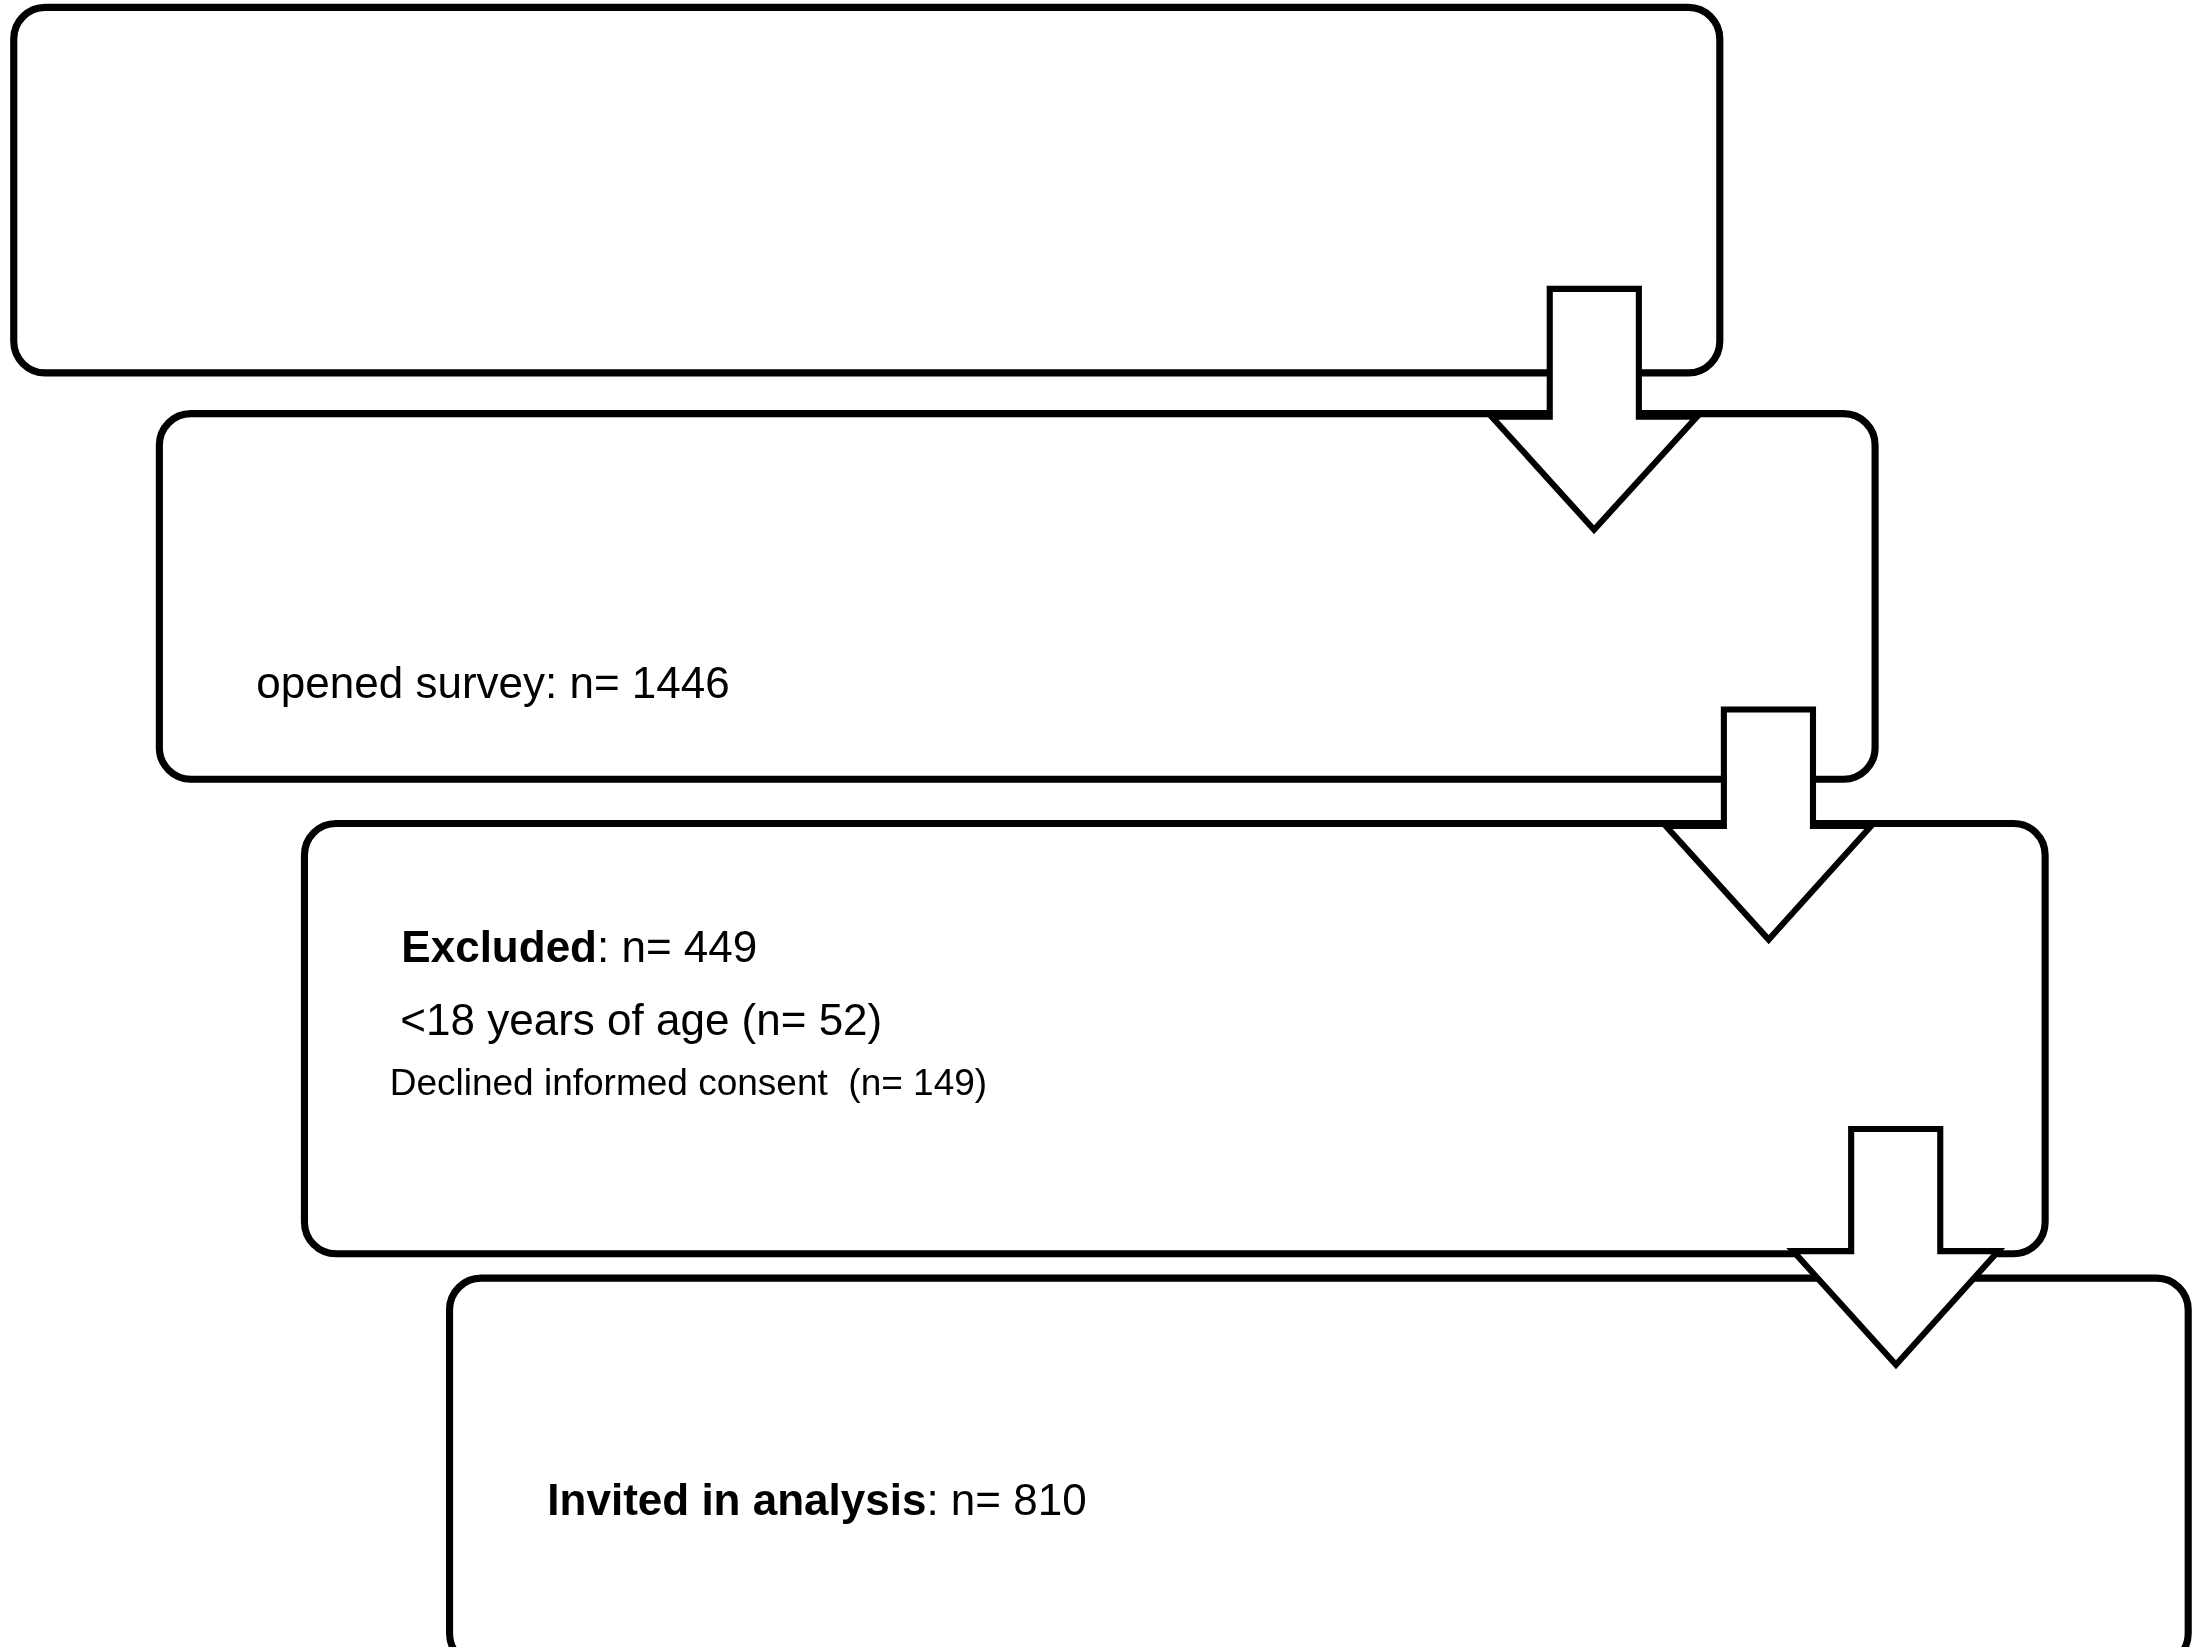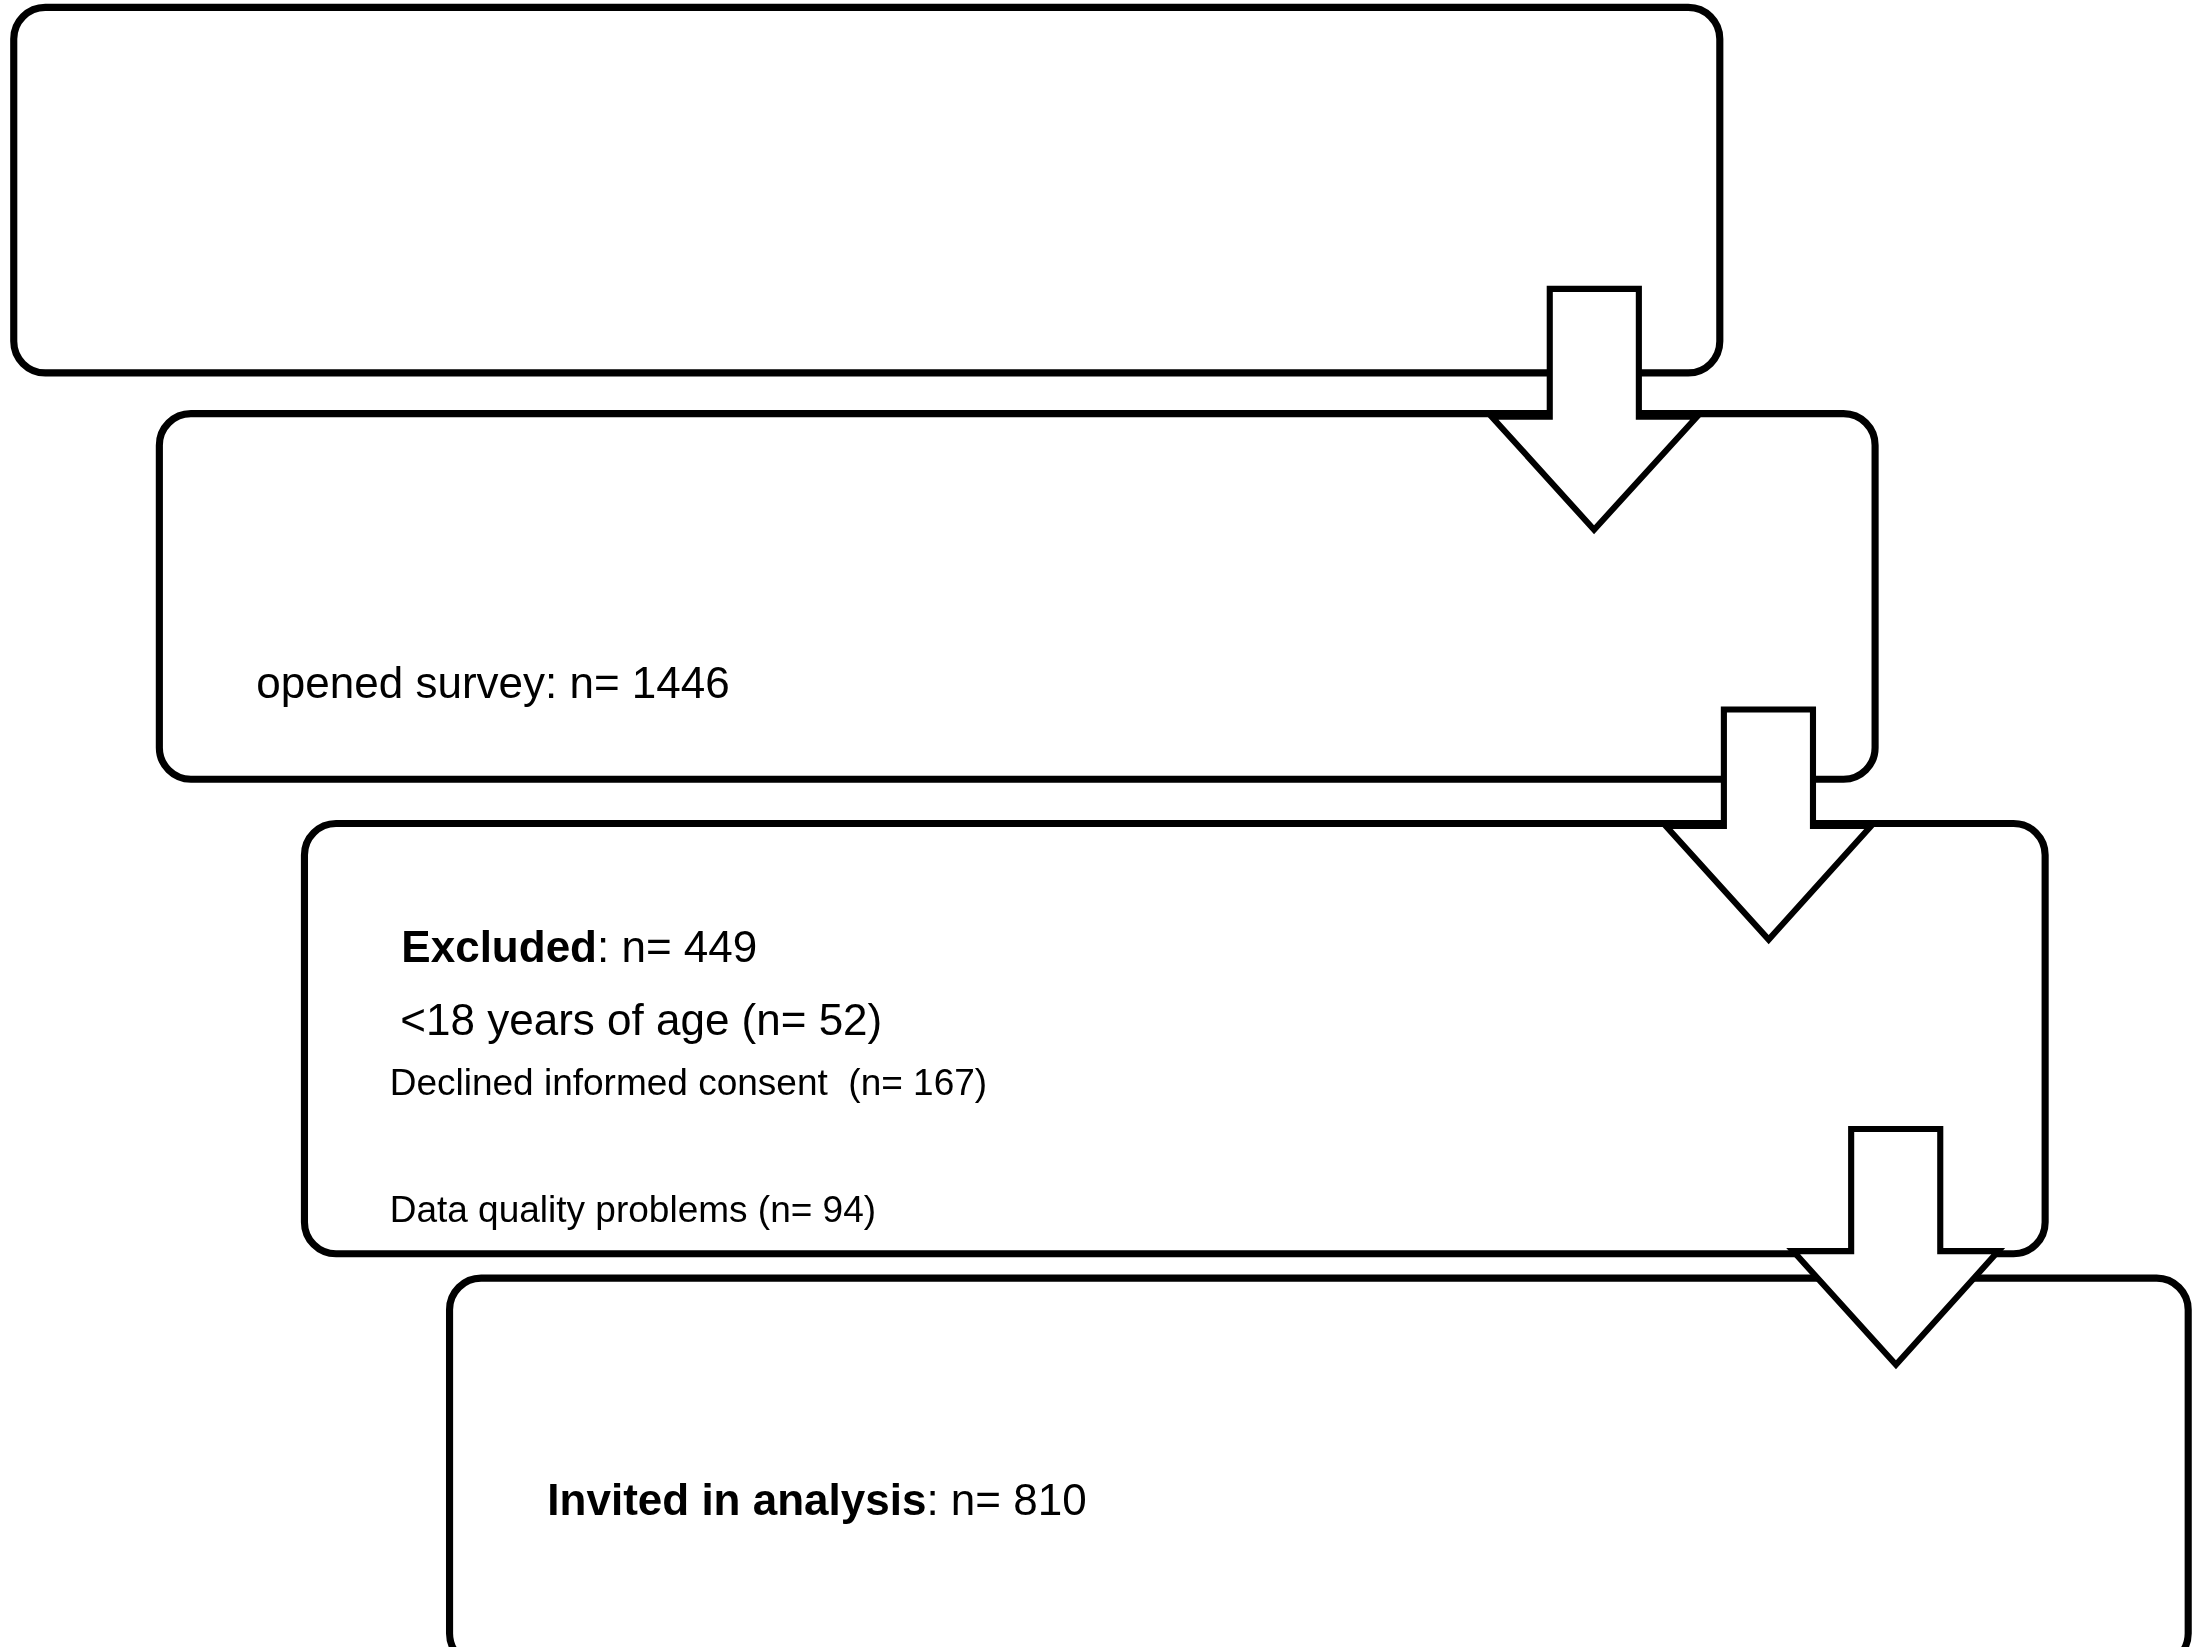--- a/index.html
+++ b/index.html
@@ -114,24 +114,21 @@
       <span class="reg">opened survey: n= 1446</span>
     </div>
 
     <div class="label lbl-big" style="left:328px; top:875px;">
       <span class="bold">Excluded</span><span class="reg">: n= 449</span>
     </div>
     <div class="label lbl-big" style="left:327px; top:948px;">
       <span class="reg">&lt;18 years of age (n= 52)</span>
     </div>
     <div class="label lbl-small" style="left:328px; top:1023px;">
-      <span class="reg">Declined informed consent  (n= 167)</span>
-    </div>
-    <div class="label lbl-small" style="left:328px; top:1150px;">
-      <span class="reg">Data quality problems (n= 94)</span>
+      <span class="reg">Declined informed consent  (n= 149)</span>
     </div>
 
     <div class="label lbl-big" style="left:474px; top:1428px;">
       <span class="bold">Invited in analysis</span><span class="reg">: n= 810</span>
     </div>
 
   </div>
 </div>
 
 

